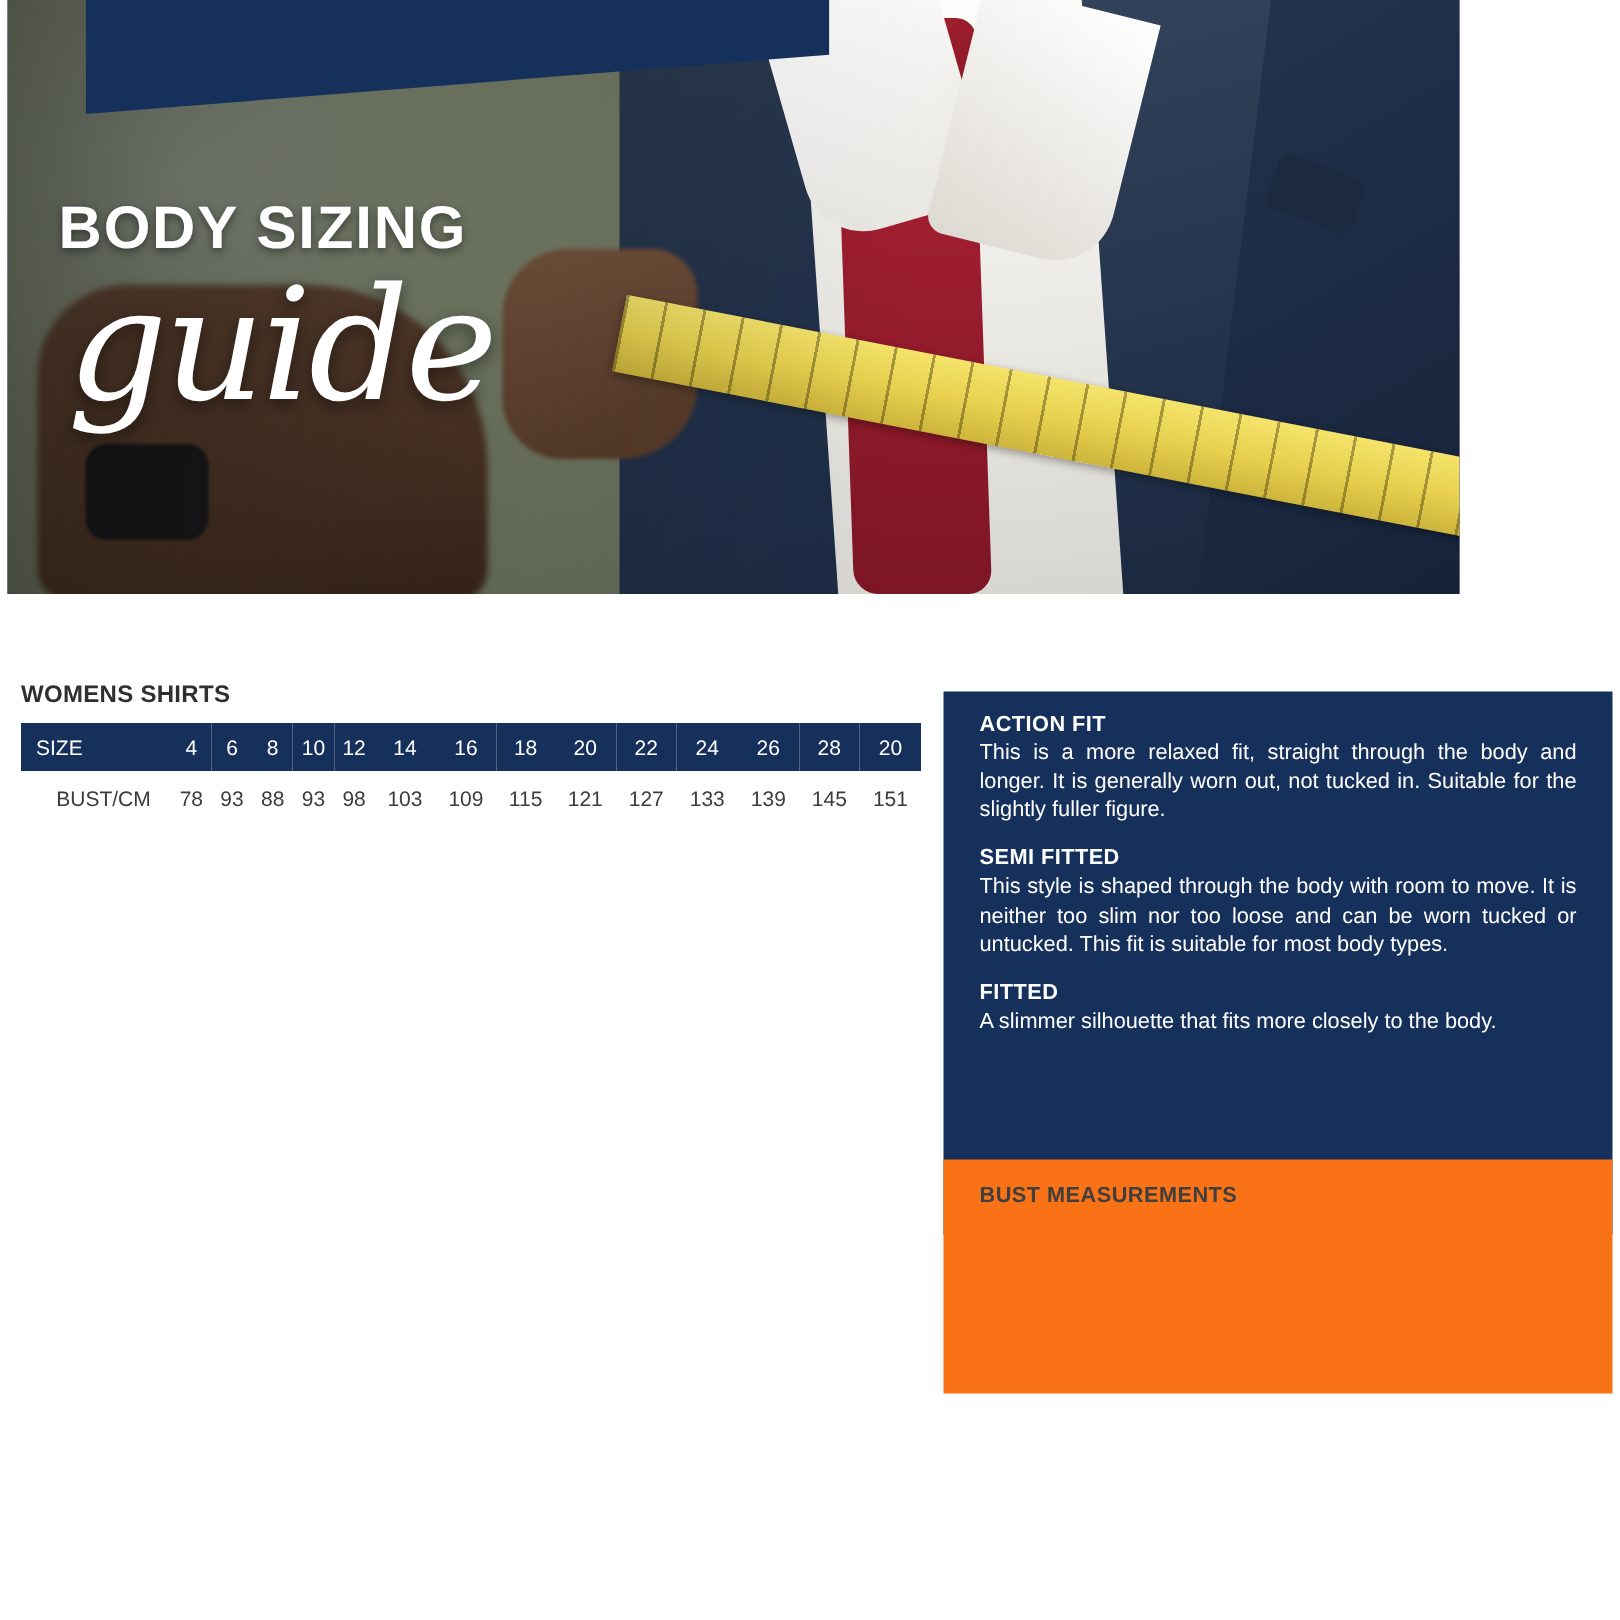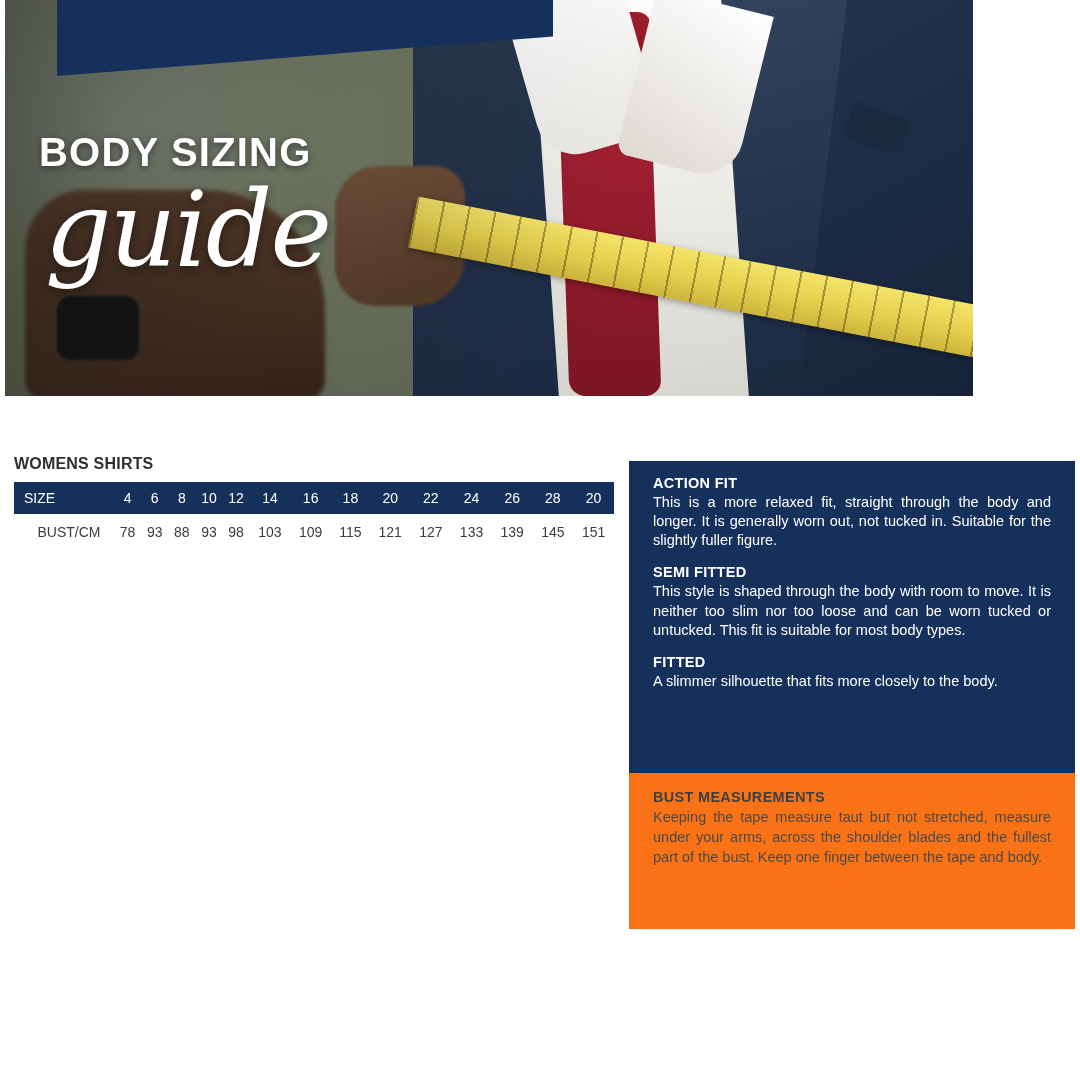--- a/index.html
+++ b/index.html
@@ -363,14 +363,13 @@
     <div class="fit-body">This style is shaped through the body with room to move. It is neither too slim nor too  loose and can be worn tucked or untucked. This fit is suitable for most body types.</div>
   </div>
   <div class="fit-block">
     <div class="fit-head">FITTED</div>
     <div class="fit-body">A slimmer silhouette that fits more closely to the body.</div>
   </div>
 </div>
 
 <div class="bust-panel">
   <div class="bust-head">BUST MEASUREMENTS</div>
-  <div class="bust-body">Keeping the tape measure taut but not stretched, measure under your arms, across the shoulder blades and the fullest part of the bust. Keep one finger between the tape and body.</div>
 </div>
 
 </body></html>

